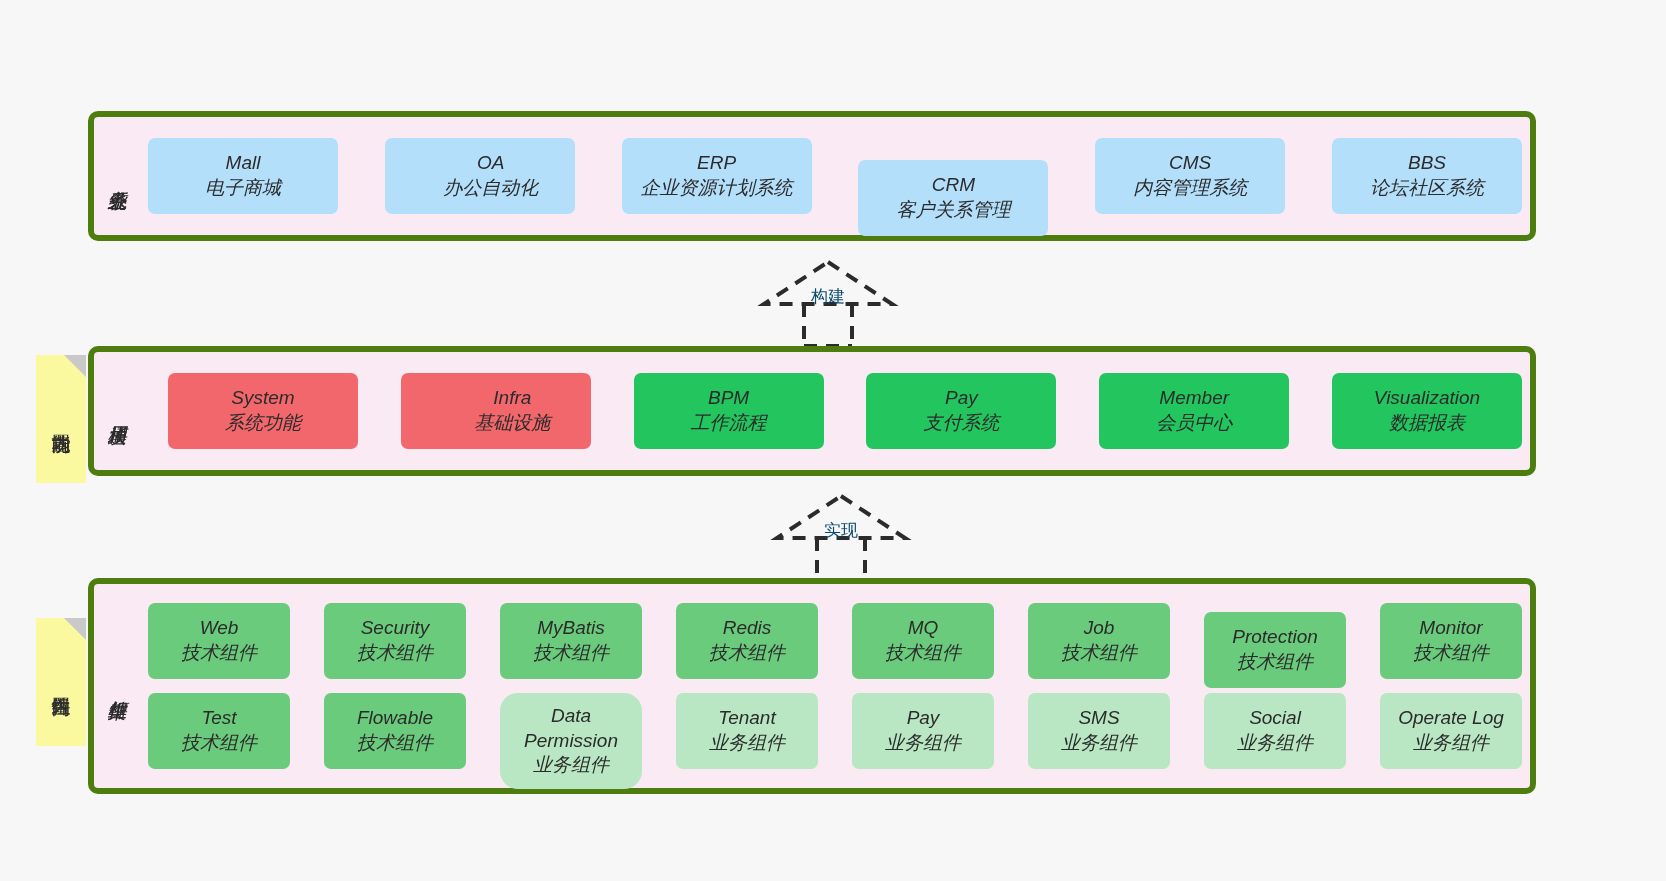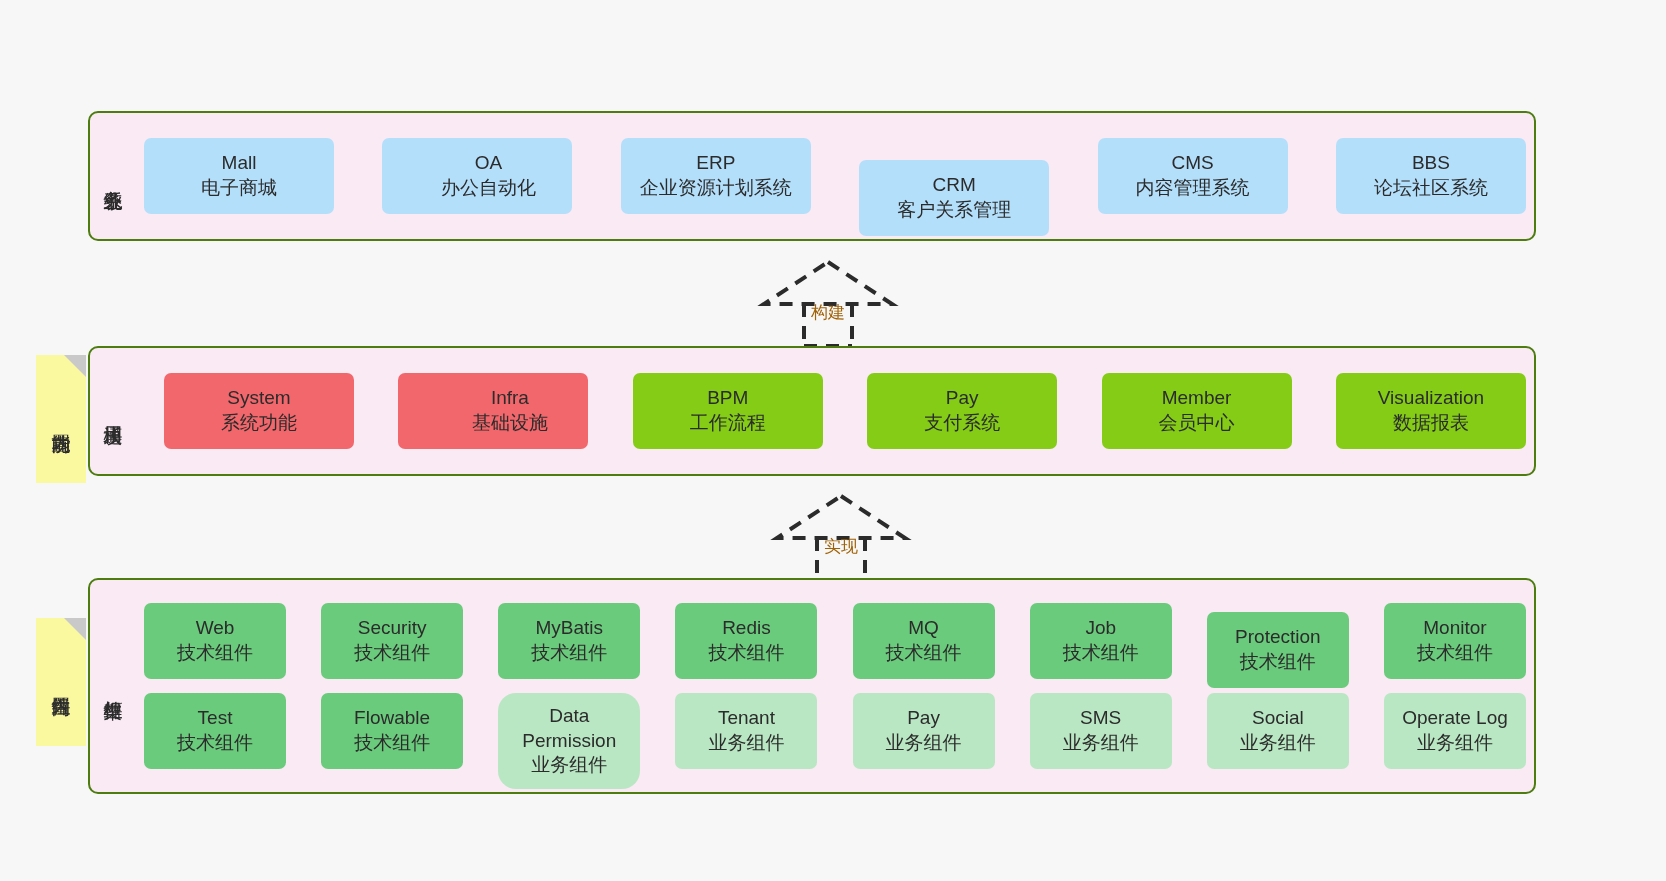--- a/index.html
+++ b/index.html
@@ -19,24 +19,25 @@
   .canvas {
     position: absolute;
     inset: 0;
   }
 
   
   .layer {
     position: absolute;
     box-sizing: border-box;
     background: #f9eaf4;
-    border: 2px solid #4d7c0f;
+    border: 6px solid #4d7c0f;
     border-radius: 10px;
     display: flex;
     align-items: center;
+    font-style: italic;
   }
   .layer-title {
     width: 46px;
     flex: 0 0 46px;
     align-self: stretch;
     display: flex;
     align-items: center;
     justify-content: center;
     font-size: 19px;
     line-height: 1.06;
@@ -84,21 +85,21 @@
     line-height: 1.30;
     color: #2b2b2b;
     padding: 4px 6px;
     user-select: none;
   }
   .node .line1 { white-space: normal; }
   .node .line2 { white-space: nowrap; }
 
   .n-blue      { background: #b4dffb; }
   .n-red       { background: #f2676c; }
-  .n-pinklight { background: #84cc16; }
+  .n-pinklight { background: #22c55e; }
   .n-green     { background: #6bcb7c; }
   .n-greenlite { background: #bae7c3; }
 
   
   .note {
     position: absolute;
     box-sizing: border-box;
     background: #fbf9a0;
     display: flex;
     align-items: center;
@@ -128,24 +129,24 @@
     user-select: none;
   }
   .connector svg {
     display: block;
     overflow: visible;
   }
   .connector .conn-label {
     position: absolute;
     left: 50%;
     transform: translateX(-50%);
-    top: 46px;
+    top: 30px;
     font-size: 17px;
     line-height: 1;
-    color: #a16207;
+    color: #0c4a6e;
     background: transparent;
     padding: 0 2px;
     white-space: nowrap;
   }
 </style>
 </head>
 <body>
 
 <div class="canvas">
 

